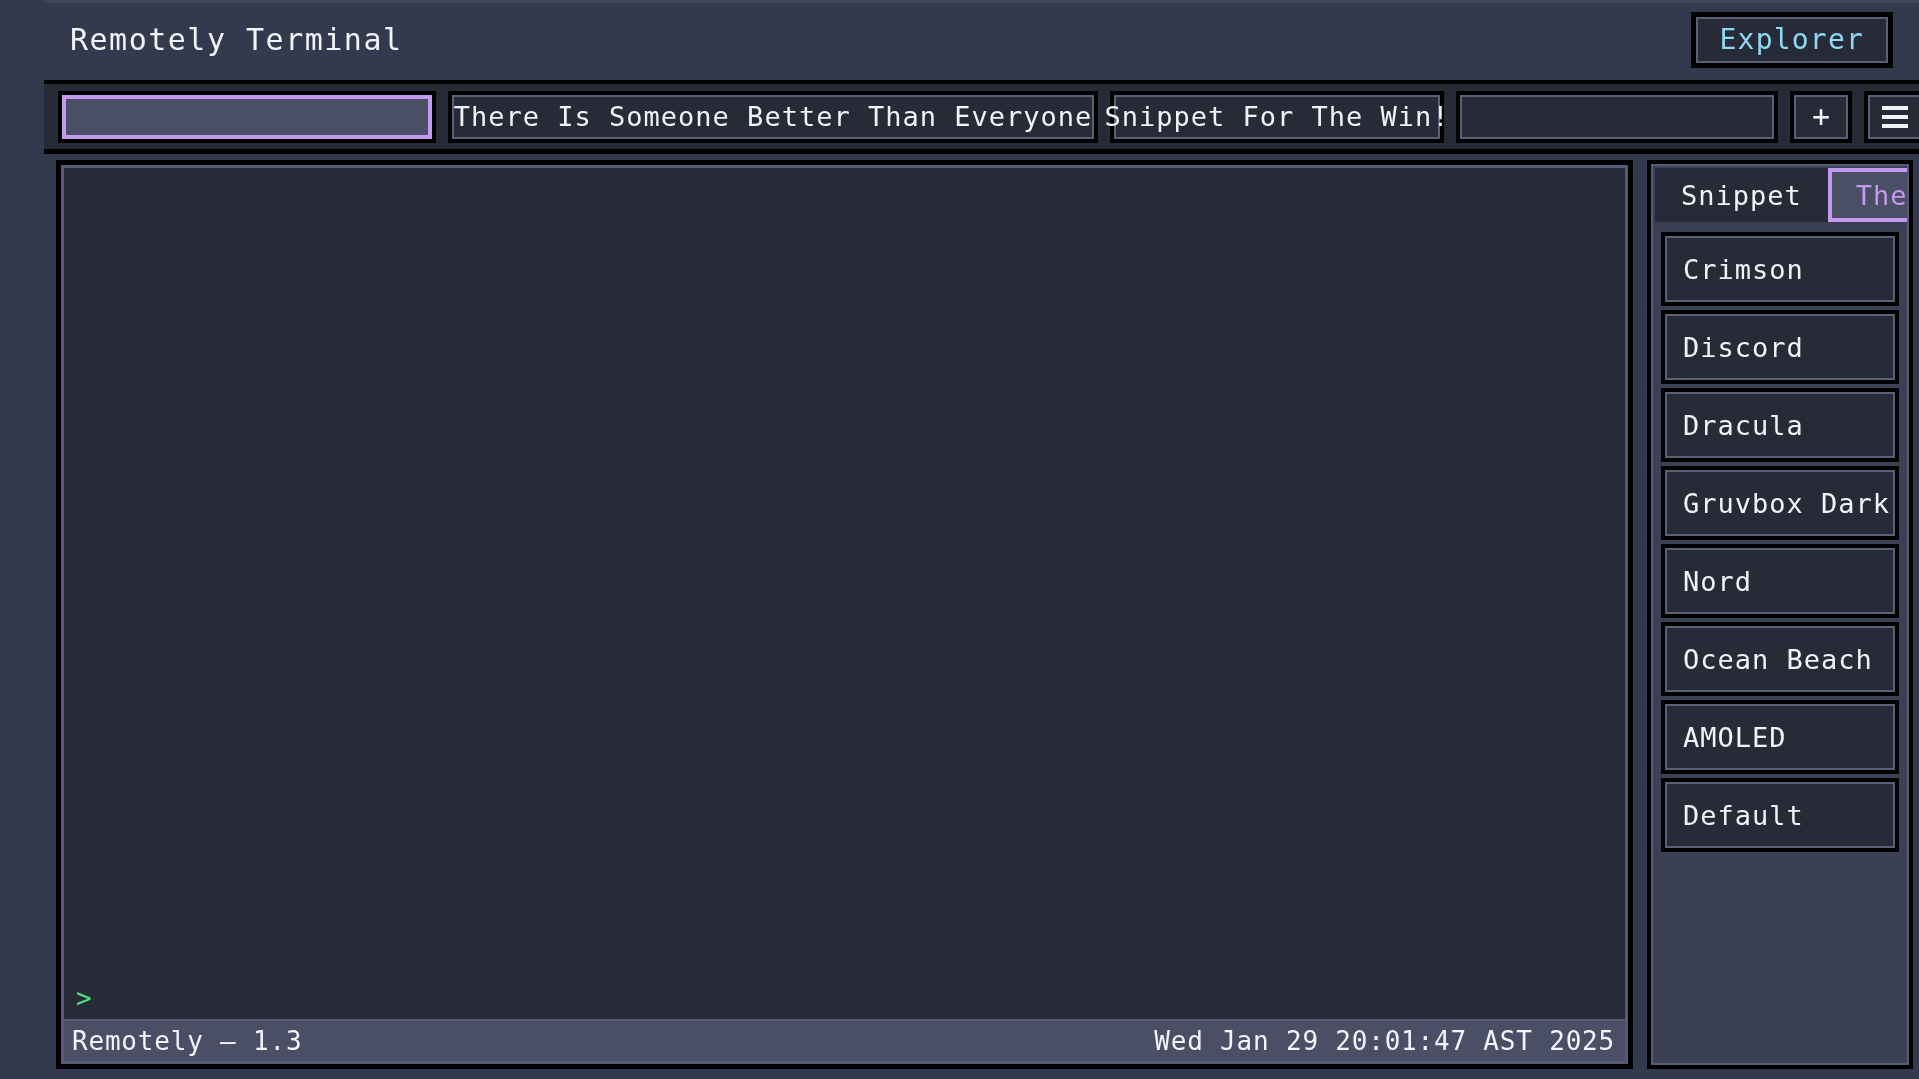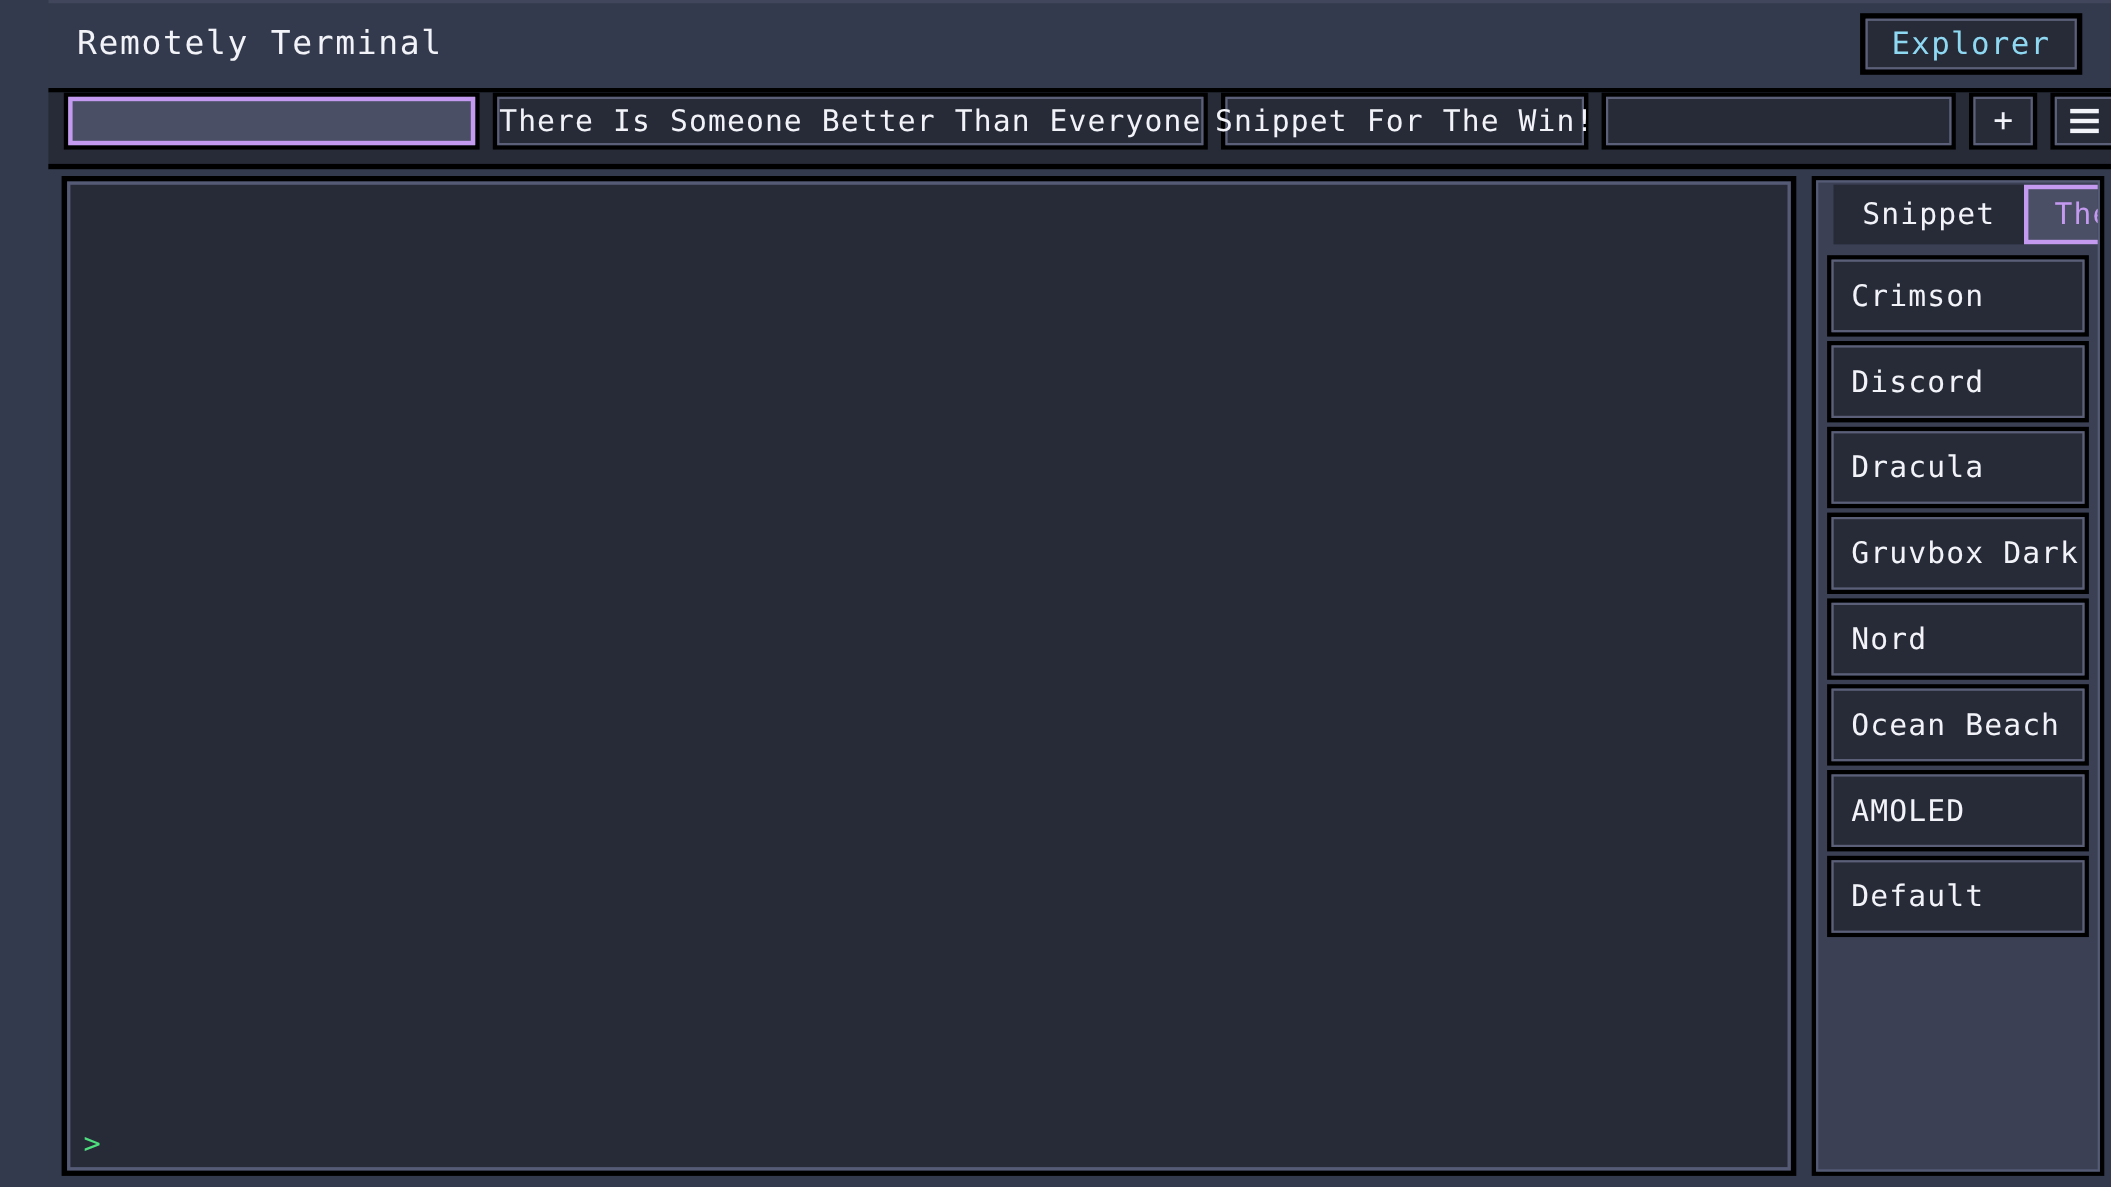--- a/index.html
+++ b/index.html
@@ -74,20 +74,21 @@
     letter-spacing: 1.2px;
     line-height: 1;
     white-space: nowrap;
   }
 
   
   .tabbar {
     height: 70px;
     background: #272b38;
     display: flex;
+    align-items: center;
     gap: 12px;
     padding: 0 14px;
     flex: 0 0 auto;
     border-bottom: 5px solid #000;
   }
 
   .tab {
     height: 52px;
     border: 4px solid #000;
     background: #272b38;
@@ -242,21 +243,20 @@
     display: flex;
     flex-direction: column;
     min-height: 0;
     overflow: hidden;
   }
   .side-tabs {
     display: flex;
     gap: 0;
     padding: 2px 0 0 2px;
     flex: 0 0 auto;
-    margin-left: 12px;
   }
   .side-tab {
     height: 54px;
     display: flex;
     align-items: center;
     justify-content: center;
     padding: 0 24px;
     cursor: pointer;
     background: #272b38;
     border: 2px solid #272b38;
@@ -364,20 +364,24 @@
 
   <div class="body-area">
 
     <div class="terminal-wrap">
       <div class="terminal-inner">
         <div class="terminal-output"></div>
         <div class="terminal-prompt-line">
           <span class="prompt-sym">&gt;</span>
           <span class="prompt-text"></span>
         </div>
+        <div class="statusbar">
+          <span class="status-left">Remotely — 1.3</span>
+          <span class="status-right">Wed Jan 29 20:01:47 AST 2025</span>
+        </div>
       </div>
     </div>
 
     <div class="sidebar">
       <div class="sidebar-inner">
 
         <div class="side-tabs">
           <div class="side-tab">
             <span class="st-label">Snippet</span>
           </div>

